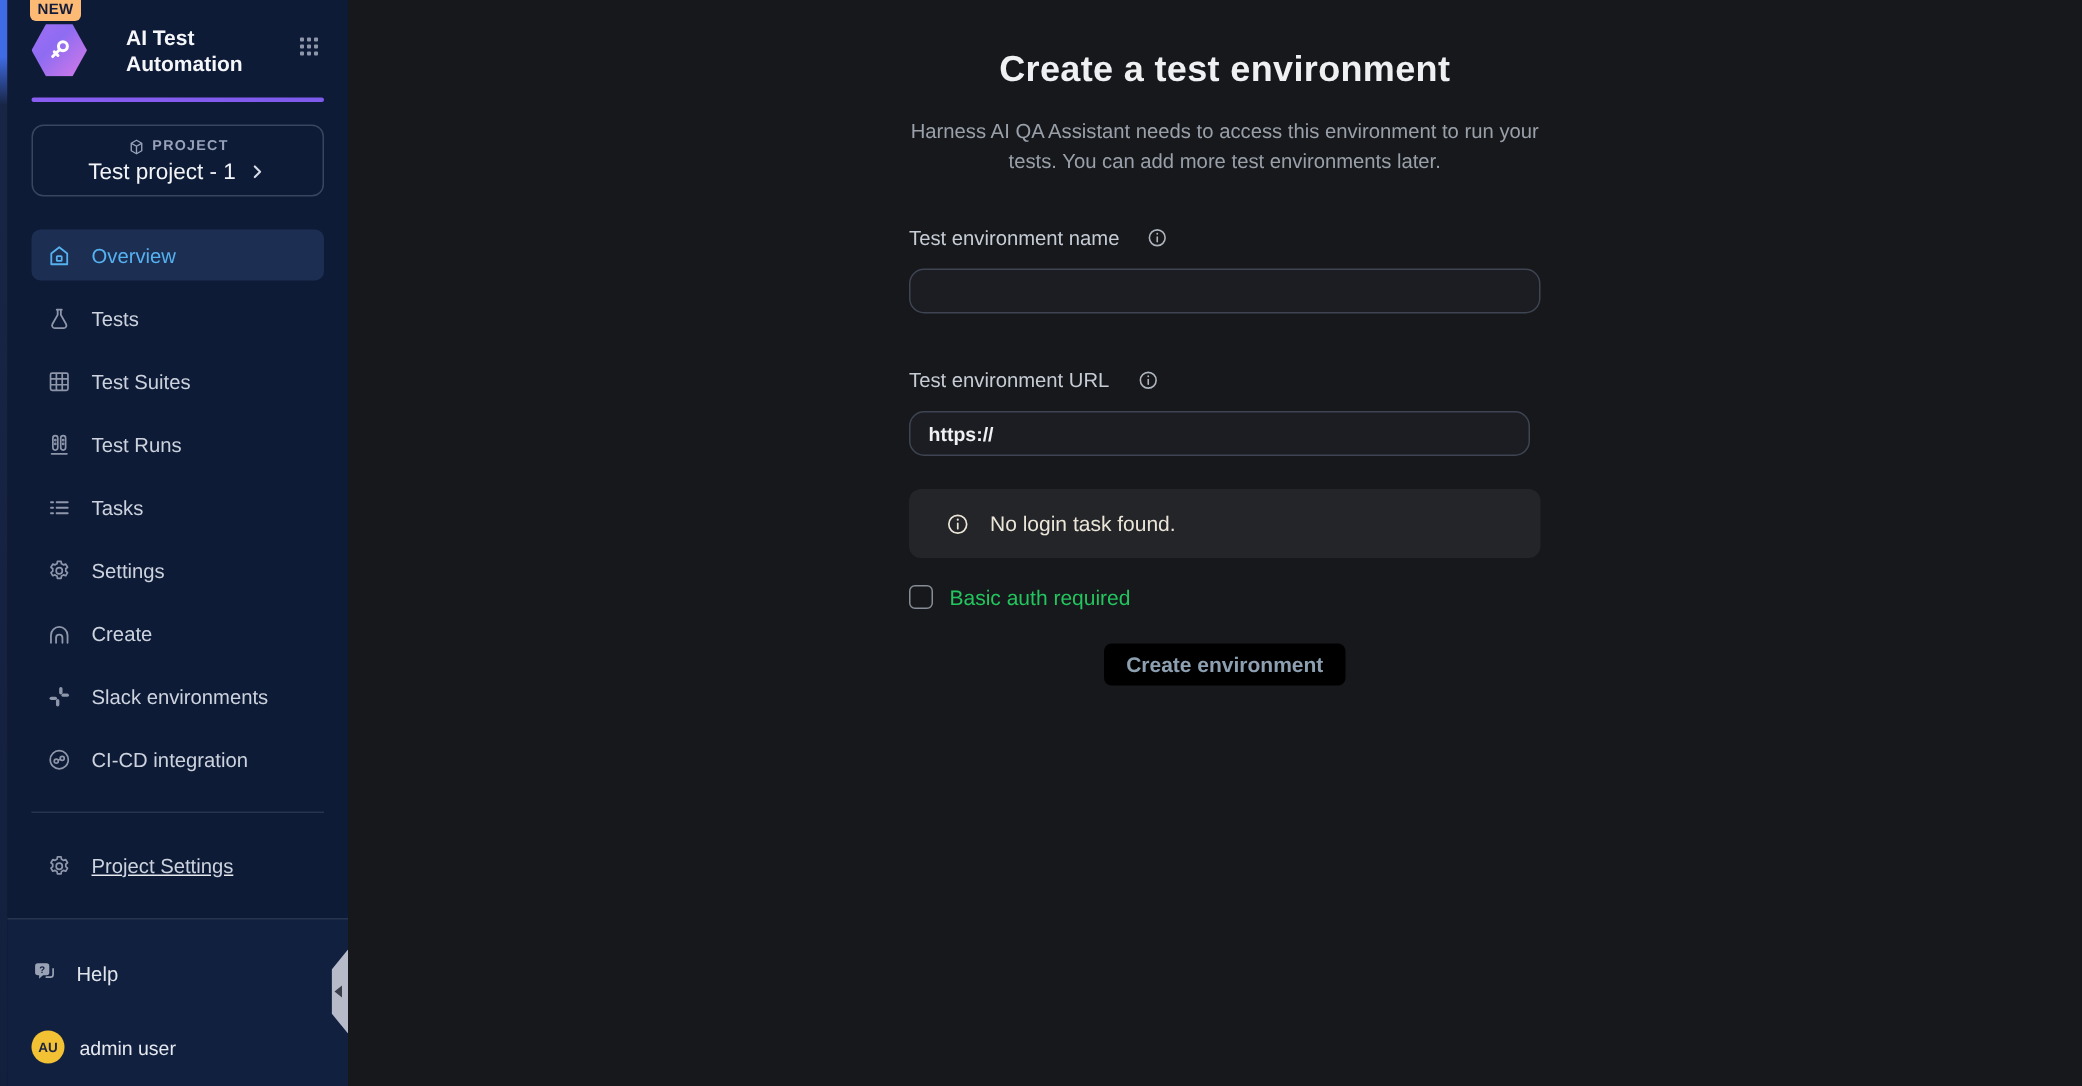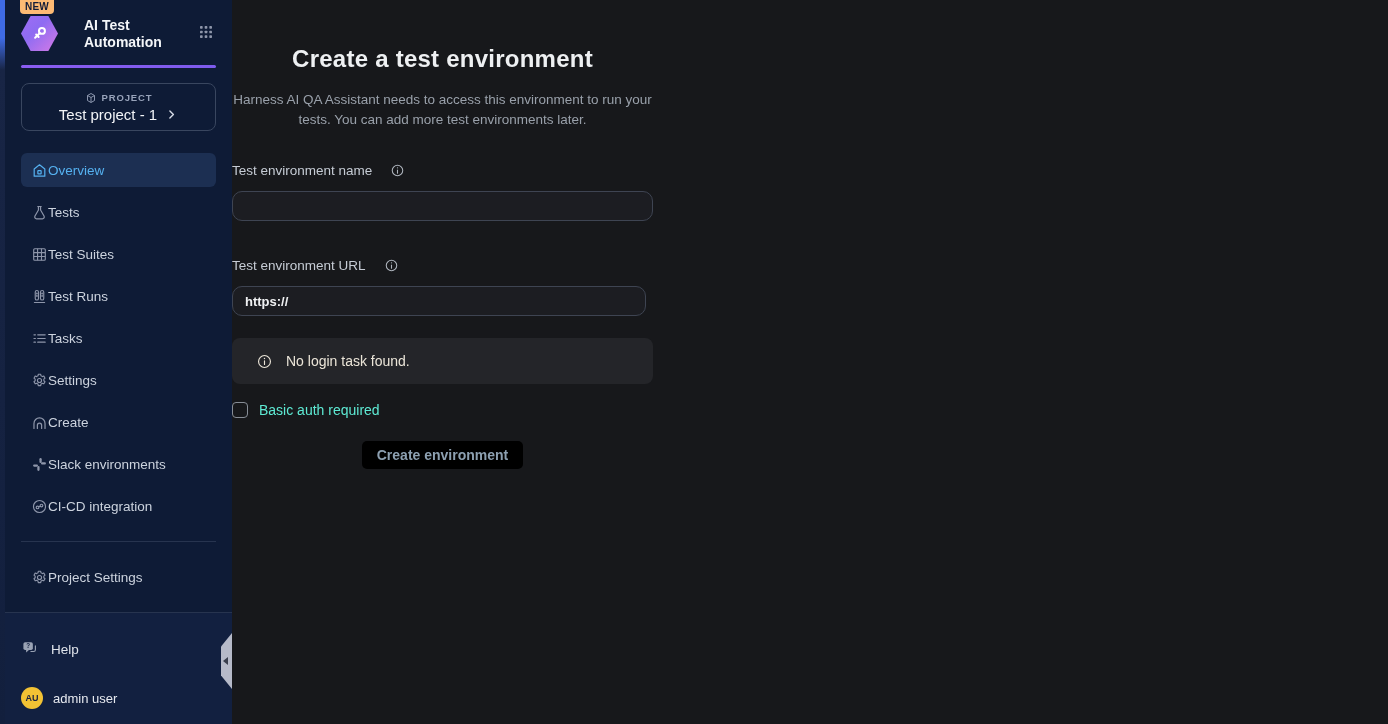--- a/index.html
+++ b/index.html
@@ -65,21 +65,21 @@
     display:flex; align-items:center; gap:5px;
     font-size:9.5px; font-weight:700; letter-spacing:.09em;
     color:#98a3ba; text-transform:uppercase;
   }
   .project-name-row { display:flex; align-items:center; gap:8px; }
   .project-name { font-size:15px; color:#f2f4f7; }
   .project-chevron { color:#d6dbe6; display:flex; }
 
   .nav { margin:22px 16px 0; display:flex; flex-direction:column; gap:8px; }
   .nav-item {
-    display:flex; align-items:center; 
+    display:flex; align-items:center; gap:13px;
     height:34px; padding:0 10px;
     border-radius:6px; cursor:pointer;
     color:#ccd3de; font-size:13.5px;
   }
   .nav-item .nicon { display:flex; color:#8e96aa; }
   .nav-item.active { background:#1c2f52; color:#55b1f0; }
   .nav-item.active .nicon { color:#55b1f0; }
 
   .sb-divider { height:1px; background:#27344f; margin:18px 16px 0; }
 
@@ -111,21 +111,21 @@
     cursor:pointer;
   }
   .collapse-handle::after {
     content:""; position:absolute; left:2px; top:24px;
     border-top:4px solid transparent; border-bottom:4px solid transparent;
     border-right:5px solid #3a3f4e;
   }
 
   
   .main { flex:1; height:724px; position:relative; background:#17181b; }
-  .form-col { width:421px; padding-top:45px; }
+  .form-col { width:421px; margin-left:374px; padding-top:33px; }
 
   .page-title {
     text-align:center; font-size:24px; font-weight:700; color:#eef0f2;
     letter-spacing:.01em;
   }
   .page-subtitle {
     margin:17px auto 0; max-width:425px;
     text-align:center; font-size:13.5px; line-height:20px; color:#99a0aa;
   }
 
@@ -152,21 +152,21 @@
     padding:0 24px;
   }
   .notice .nicon { display:flex; color:#ebe5d8; }
   .notice-text { font-size:14px; color:#ebe5d8; }
 
   .checkbox-row { margin-top:18px; display:flex; align-items:center; gap:11px; cursor:pointer; }
   .checkbox {
     width:16px; height:16px;
     border:1.5px solid #878d96; border-radius:4px; background:transparent;
   }
-  .checkbox-label { font-size:14px; color:#5eead4; }
+  .checkbox-label { font-size:14px; color:#22c55e; }
 
   .btn-row { margin-top:23px; text-align:center; }
   .primary-btn {
     background:#000000; color:#8da0b1;
     border:none; border-radius:5px;
     font-family:"Liberation Sans", sans-serif;
     font-size:14px; font-weight:700;
     padding:6px 15px; cursor:pointer;
   }
 </style>
@@ -309,21 +309,21 @@
             <circle cx="14.8" cy="10.7" r="1.9"></circle>
             <path d="M10.9 12.5l2.2-1"></path>
           </svg>
       </span>
       <span>CI-CD integration</span>
     </div>
   </nav>
 
   <div class="sb-divider"></div>
 
-  <nav class="nav" style="margin-top:18px;">
+  <nav class="nav" style="margin-top:18px;text-decoration:underline;">
     <div class="nav-item">
       <span class="nicon">
         <svg width="17" height="17" viewBox="0 0 24 24" fill="none" stroke="currentColor" stroke-width="1.6" stroke-linejoin="round">
             <path d="M10.3 3.2h3.4l.4 2.2a7 7 0 0 1 1.9 1.1l2.1-.8 1.7 3-1.7 1.4a7 7 0 0 1 0 2.2l1.7 1.4-1.7 3-2.1-.8a7 7 0 0 1-1.9 1.1l-.4 2.2h-3.4l-.4-2.2a7 7 0 0 1-1.9-1.1l-2.1.8-1.7-3 1.7-1.4a7 7 0 0 1 0-2.2L4.2 8.7l1.7-3 2.1.8a7 7 0 0 1 1.9-1.1z"></path>
             <circle cx="12" cy="12" r="2.9"></circle>
           </svg>
       </span>
       <span>Project Settings</span>
     </div>
   </nav>

